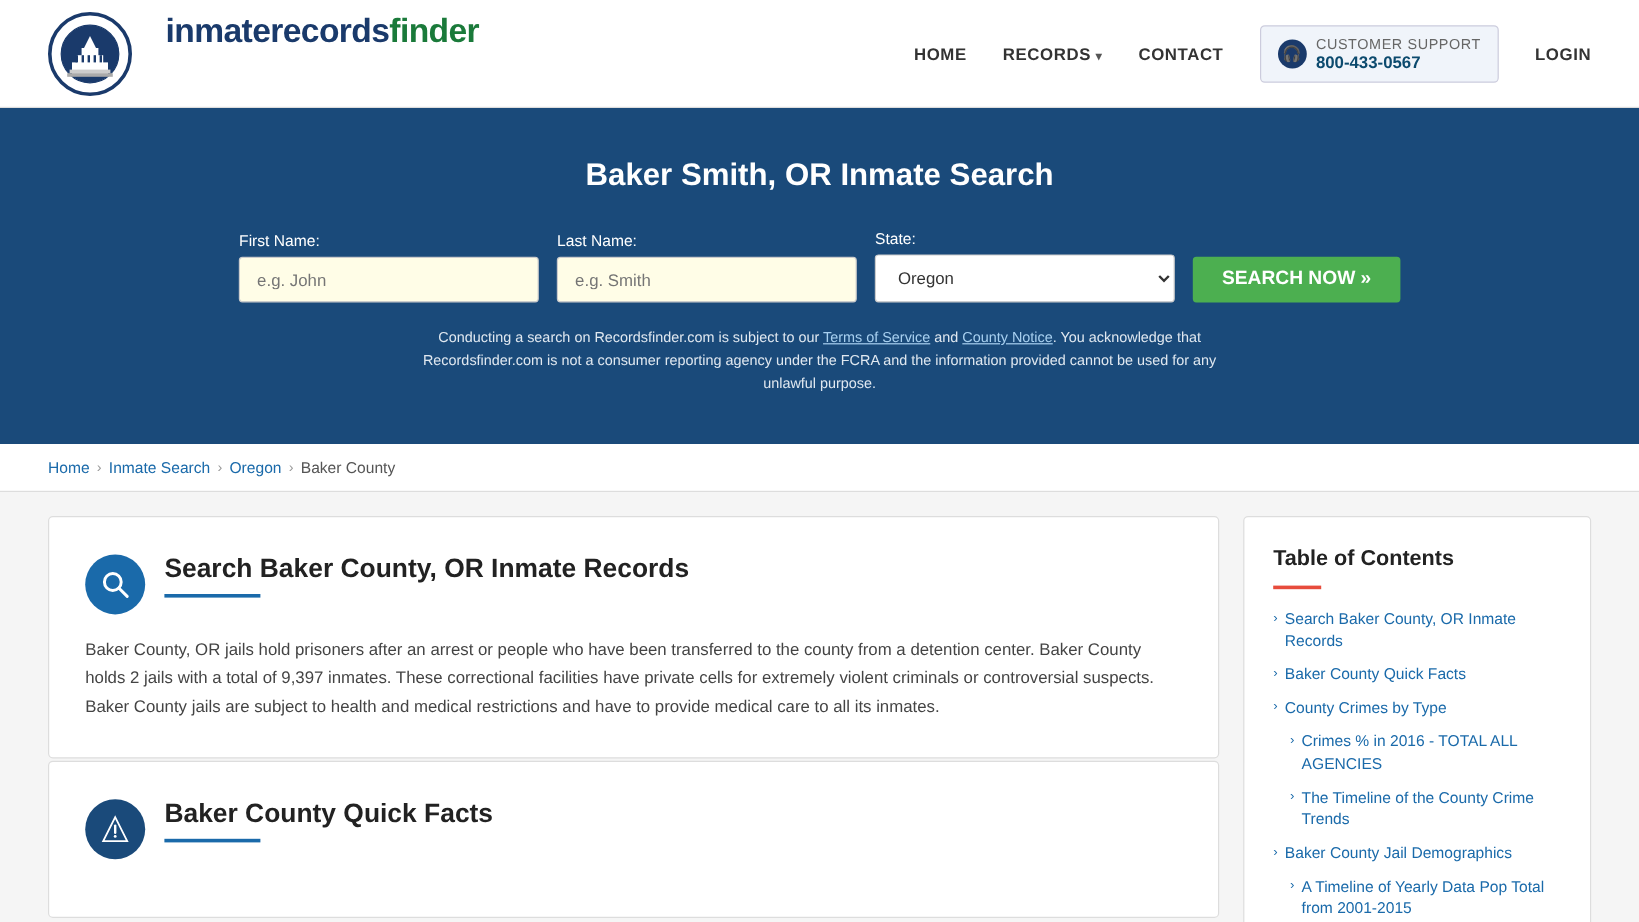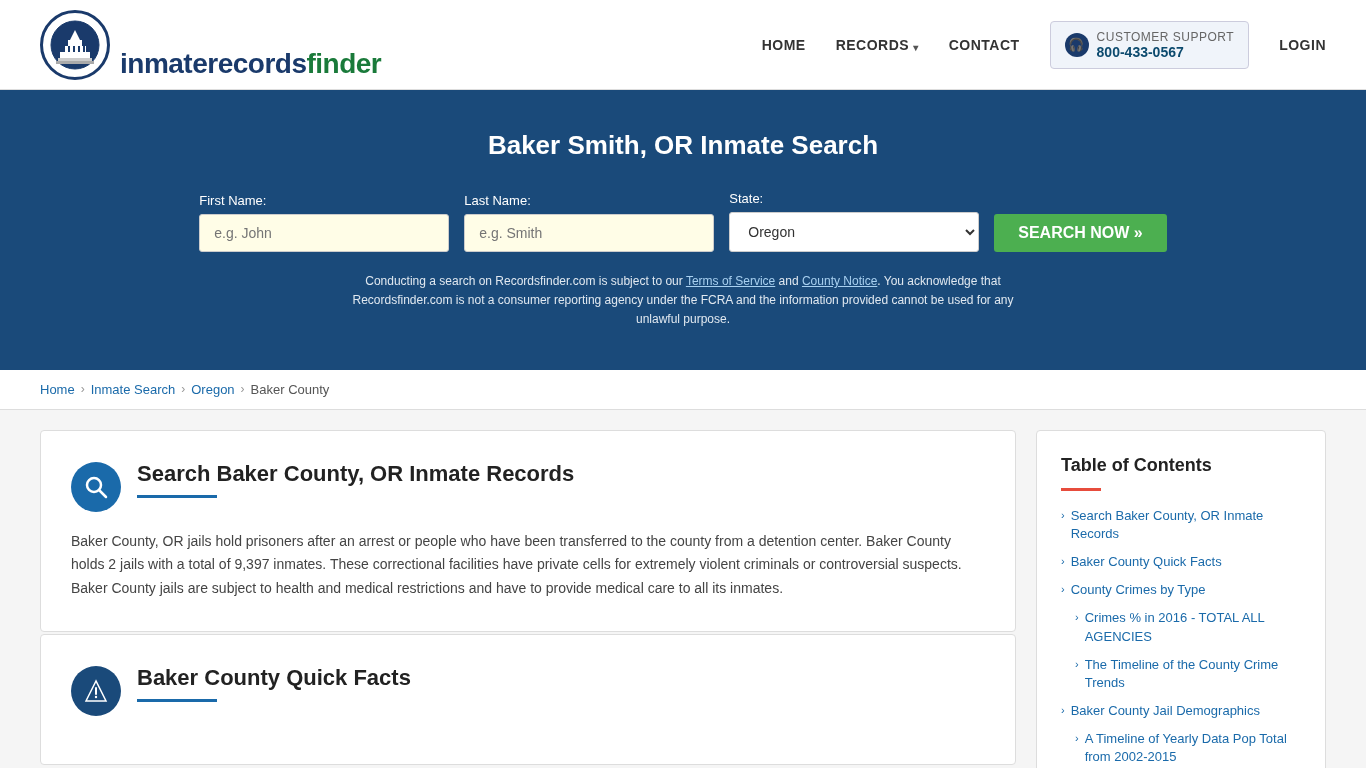--- a/index.html
+++ b/index.html
@@ -10,22 +10,22 @@
       background: #fff;
       border-bottom: 1px solid #ddd;
       padding: 0 40px;
       height: 90px;
       display: flex;
       align-items: center;
       justify-content: space-between;
     }
     .logo-area {
       display: flex;
-      align-items: flex-end;
-      gap: 10px;
+      align-items: flex-start;
+      gap: 28px;
     }
     .logo-circle {
       width: 70px;
       height: 70px;
       border-radius: 50%;
       border: 3px solid #1a3a6b;
       background: #fff;
       display: flex;
       align-items: center;
       justify-content: center;
@@ -479,19 +479,19 @@
           <a href="#">The Timeline of the County Crime Trends</a>
         </li>
 
         <li class="toc-item">
           <span class="toc-chevron">›</span>
           <a href="#">Baker County Jail Demographics</a>
         </li>
 
         <li class="toc-item toc-sub">
           <span class="toc-chevron">›</span>
-          <a href="#">A Timeline of Yearly Data Pop Total from 2002-2015</a>
+          <a href="#">A Timeline of Yearly Data Pop Total from 2001-2015</a>
         </li>
       </ul>
     </div>
   </div>
 
 </div>
 
 </body></html>

